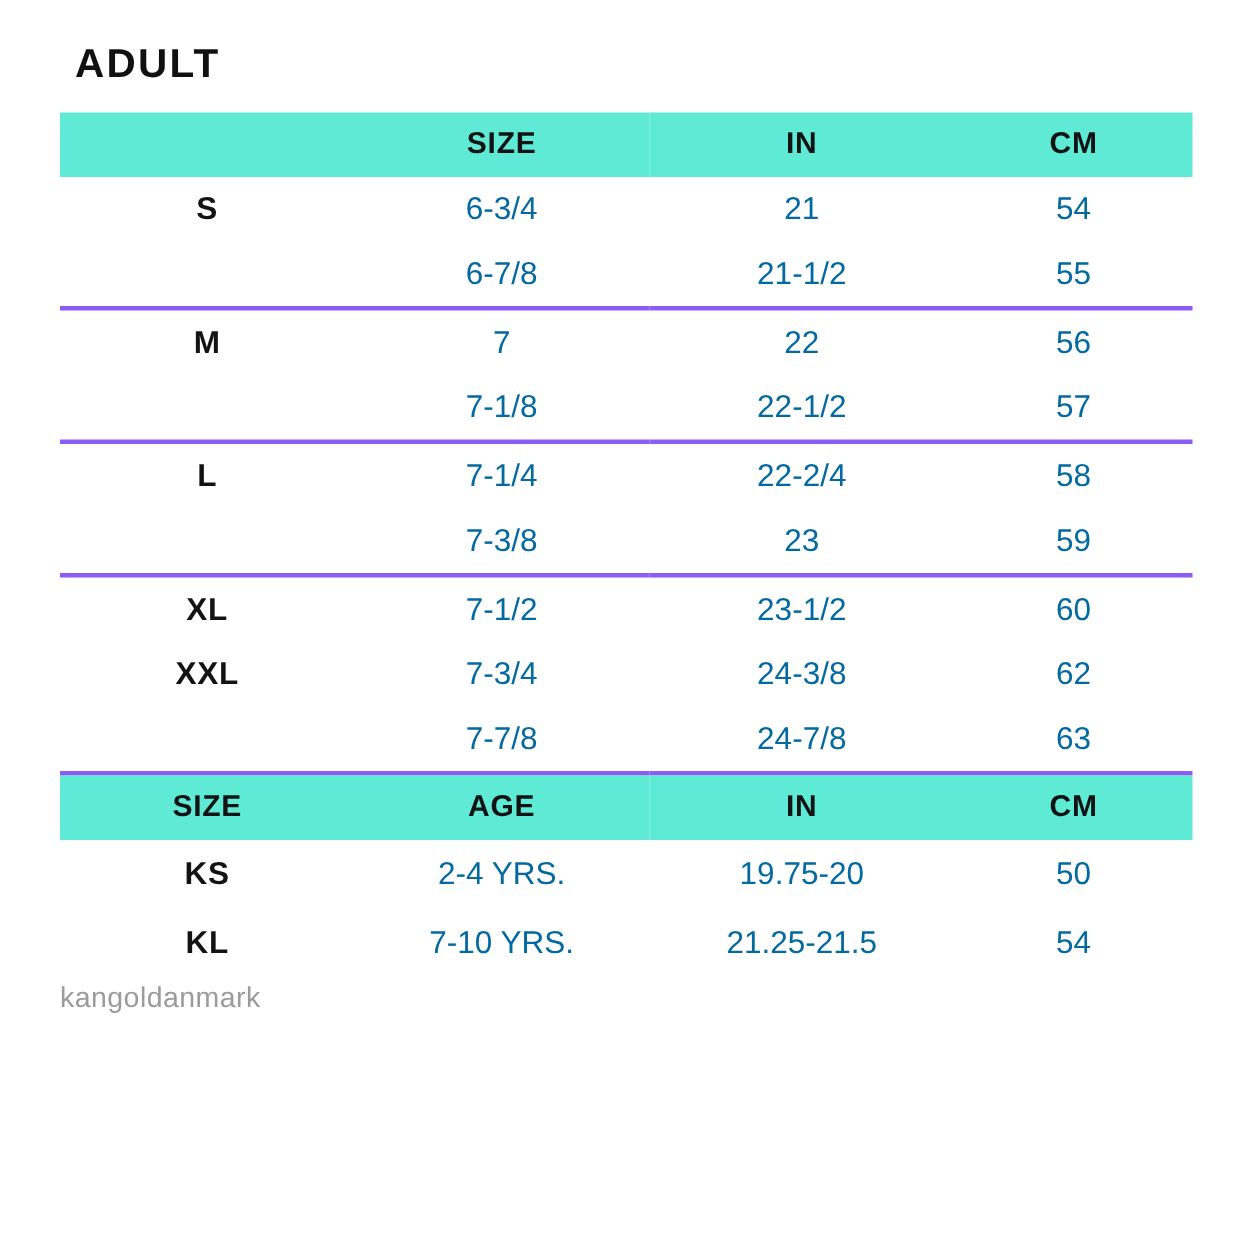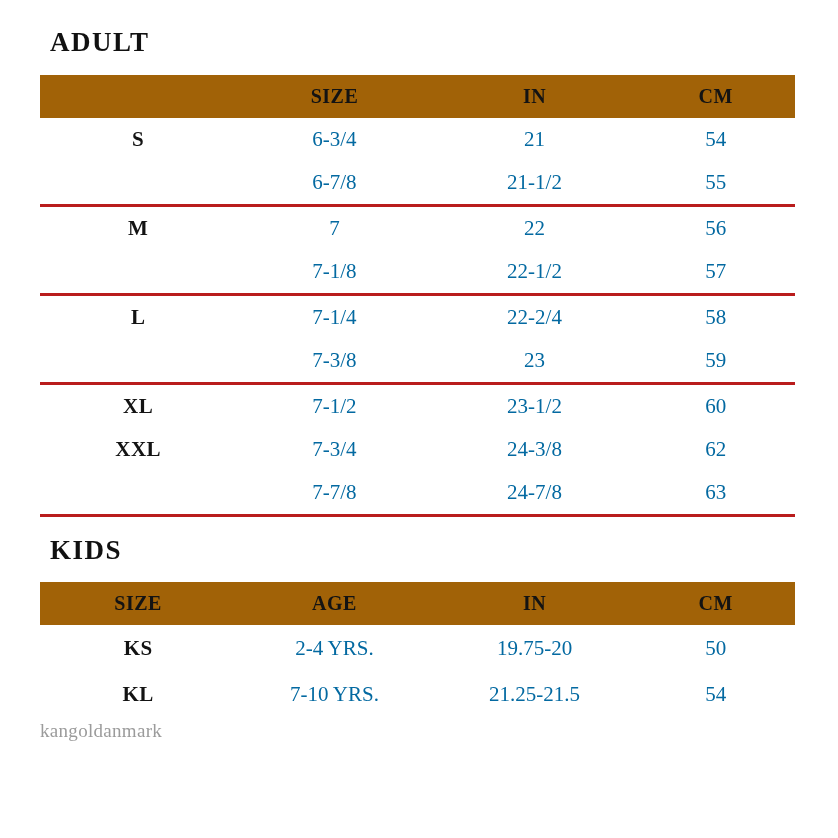--- a/index.html
+++ b/index.html
@@ -3,21 +3,21 @@
 <meta charset="utf-8">
 <style>
   html, body { margin: 0; padding: 0; background: #ffffff; }
   .page {
     position: relative;
     width: 838px;
     height: 838px;
     box-sizing: border-box;
     padding: 26px 43px 4px 40px;
     background: #ffffff;
-    font-family: Liberation Serif, serif;
+    font-family: Liberation Sans, sans-serif;
     overflow: hidden;
   }
   .section-title {
     font-size: 27px;
     font-weight: 700;
     letter-spacing: 1.5px;
     color: #111111;
     margin: 0 0 0 10px;
     line-height: 32px;
   }
@@ -26,21 +26,21 @@
   table {
     width: 100%;
     border-collapse: collapse;
     table-layout: fixed;
   }
   col.c1 { width: 26%; }
   col.c2 { width: 26%; }
   col.c3 { width: 27%; }
   col.c4 { width: 21%; }
   thead th {
-    background: #a16207;
+    background: #5eead4;
     height: 43px;
     font-size: 20px;
     font-weight: 700;
     letter-spacing: 0.5px;
     color: #131313;
     text-align: center;
     padding: 0;
   }
   td {
     height: 43px;
@@ -51,21 +51,21 @@
     color: #0369a1;
     padding: 0;
   }
   .kids-table td { height: 46px; }
   td.row-head {
     font-weight: 700;
     font-size: 21px;
     letter-spacing: 0.5px;
     color: #131313;
   }
-  tr.group-end td { border-bottom: 3px solid #b91c1c; }
+  tr.group-end td { border-bottom: 3px solid #8b5cf6; }
   .watermark {
     margin-top: 3px;
     font-size: 19px;
     color: #9b9b9b;
     letter-spacing: 0.3px;
   }
 </style>
 </head>
 <body>
 
@@ -139,21 +139,20 @@
       </tr>
       <tr class="group-end">
         <td class="row-head"></td>
         <td>7-7/8</td>
         <td>24-7/8</td>
         <td>63</td>
       </tr>
     </tbody>
   </table>
 
-  <h1 class="section-title kids-title">KIDS</h1>
 
   <table class="kids-table">
     <colgroup>
         <col class="c1">
         <col class="c2">
         <col class="c3">
         <col class="c4">
       </colgroup>
     <thead>
       <tr>

